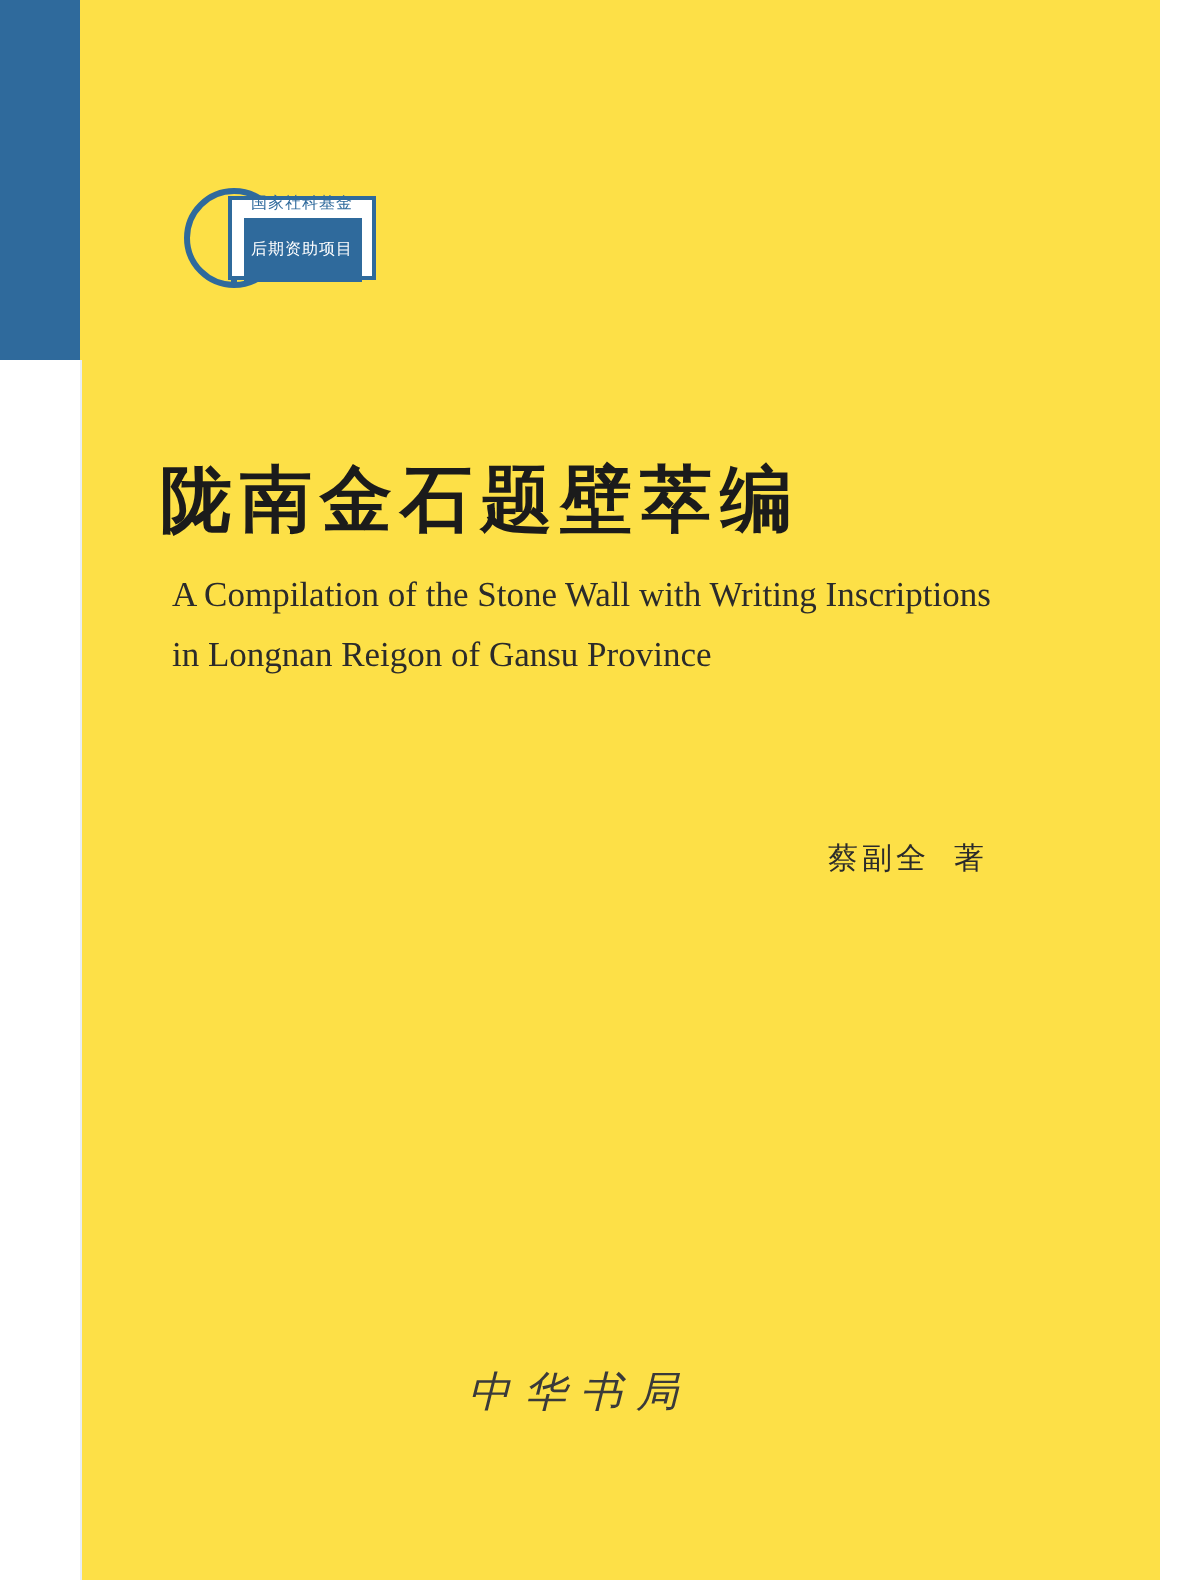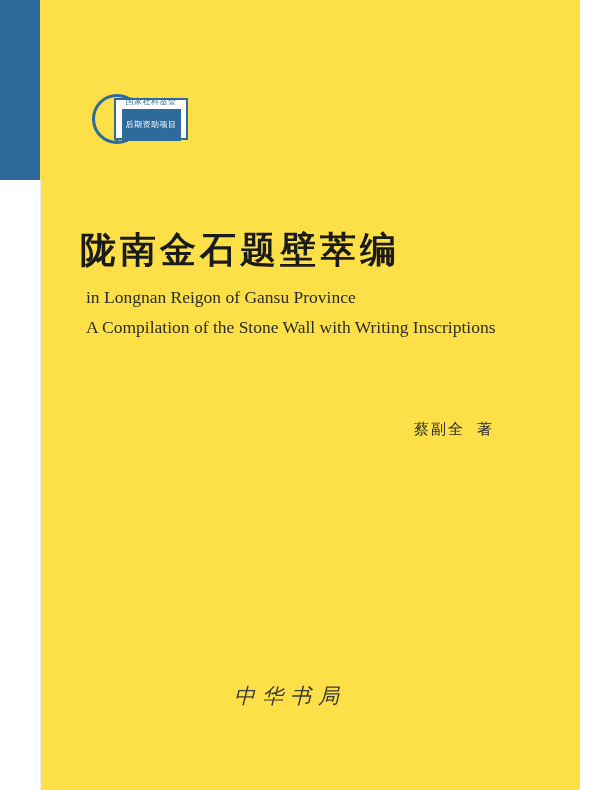--- a/index.html
+++ b/index.html
@@ -157,22 +157,22 @@
     <div class="ring"></div>
     <div class="seal-box">
       <div class="seal-line">国家社科基金</div>
       <div class="seal-line bar">后期资助项目</div>
     </div>
   </div>
 
   <div class="title-cn">陇南金石题壁萃编</div>
 
   <div class="title-en">
+    <div>A Compilation of the Stone Wall with Writing Inscriptions</div>
     <div>in Longnan Reigon of Gansu Province</div>
-    <div>A Compilation of the Stone Wall with Writing Inscriptions</div>
   </div>
 
   <div class="author-row">
     <span>蔡副全</span><span class="author-role">著</span>
   </div>
 
   <div class="publisher">中华书局</div>
 
 </div>
 

